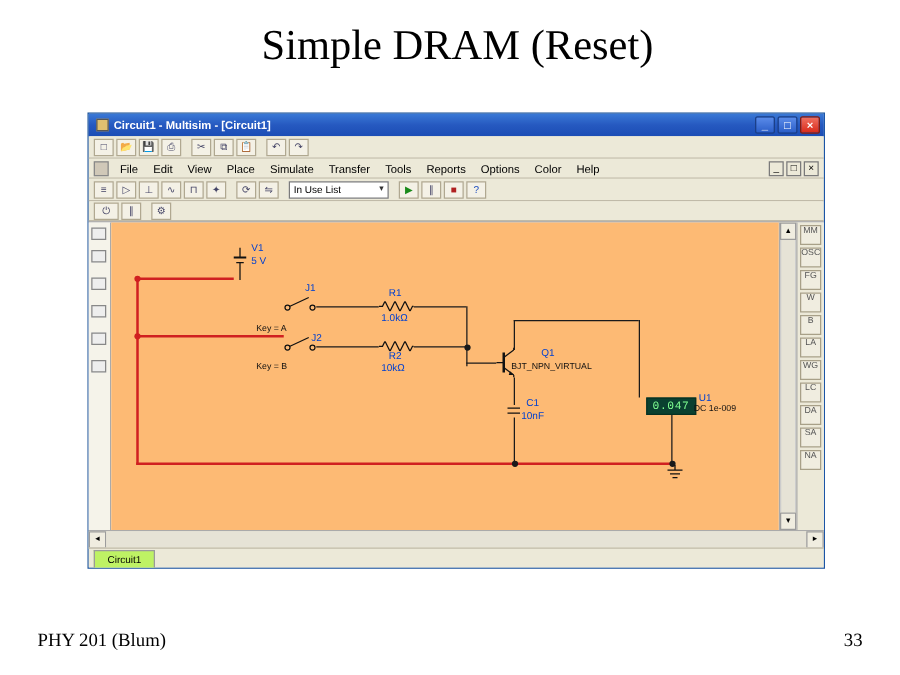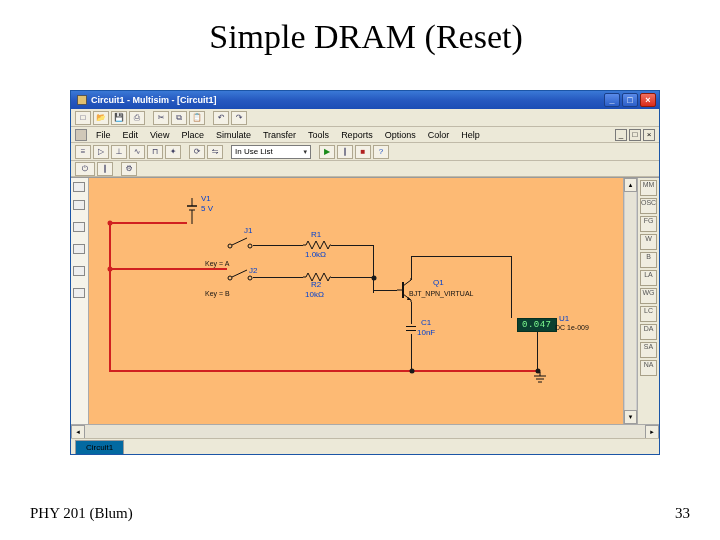--- a/index.html
+++ b/index.html
@@ -218,21 +218,21 @@
     height:16px;
     background:#ece9d8;
     border-top:1px solid #c0baa8;
     display:flex;
     align-items:flex-end;
     padding-left:4px;
   }
   .doctab {
     height:14px;
     padding:0 10px;
-    background:#0369a1;
+    background:#bef264;
     border:1px solid #9a9a9a;
     border-bottom:none;
     font-size:8px;
     line-height:13px;
     cursor:pointer;
   }
   .statusbar {
     height:16px;
     background:#ece9d8;
     border-top:1px solid #c0baa8;

